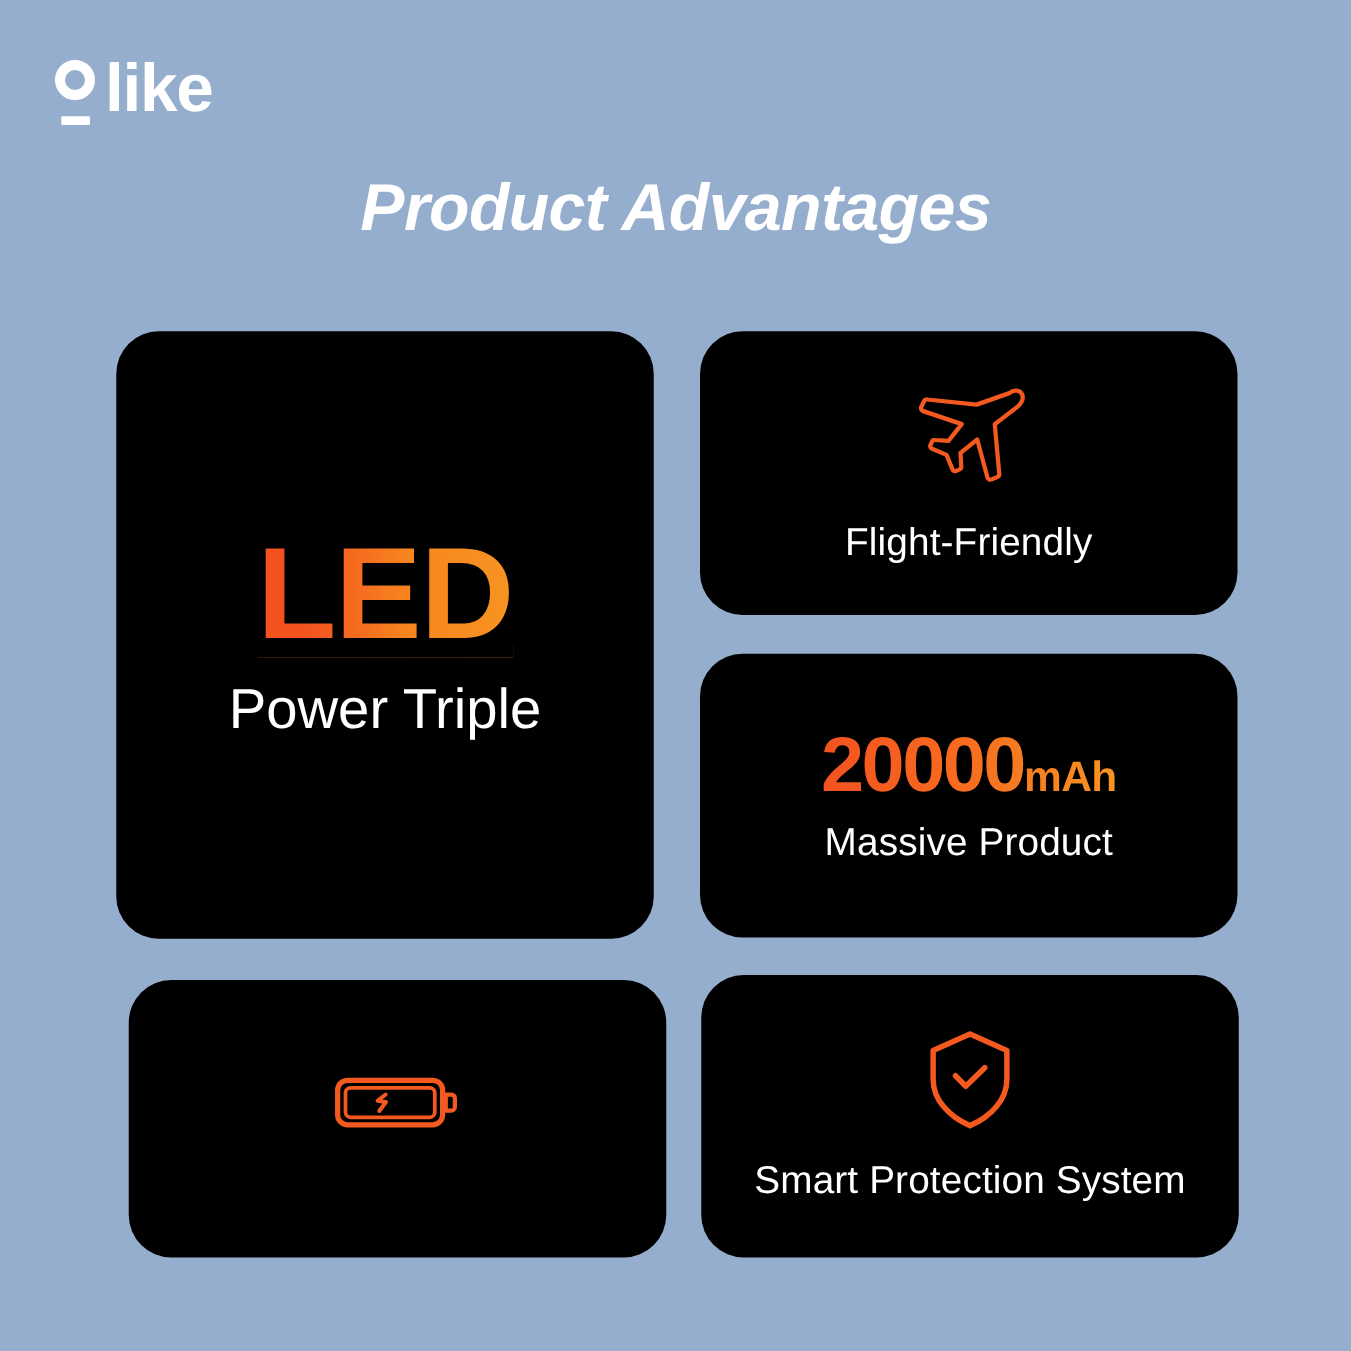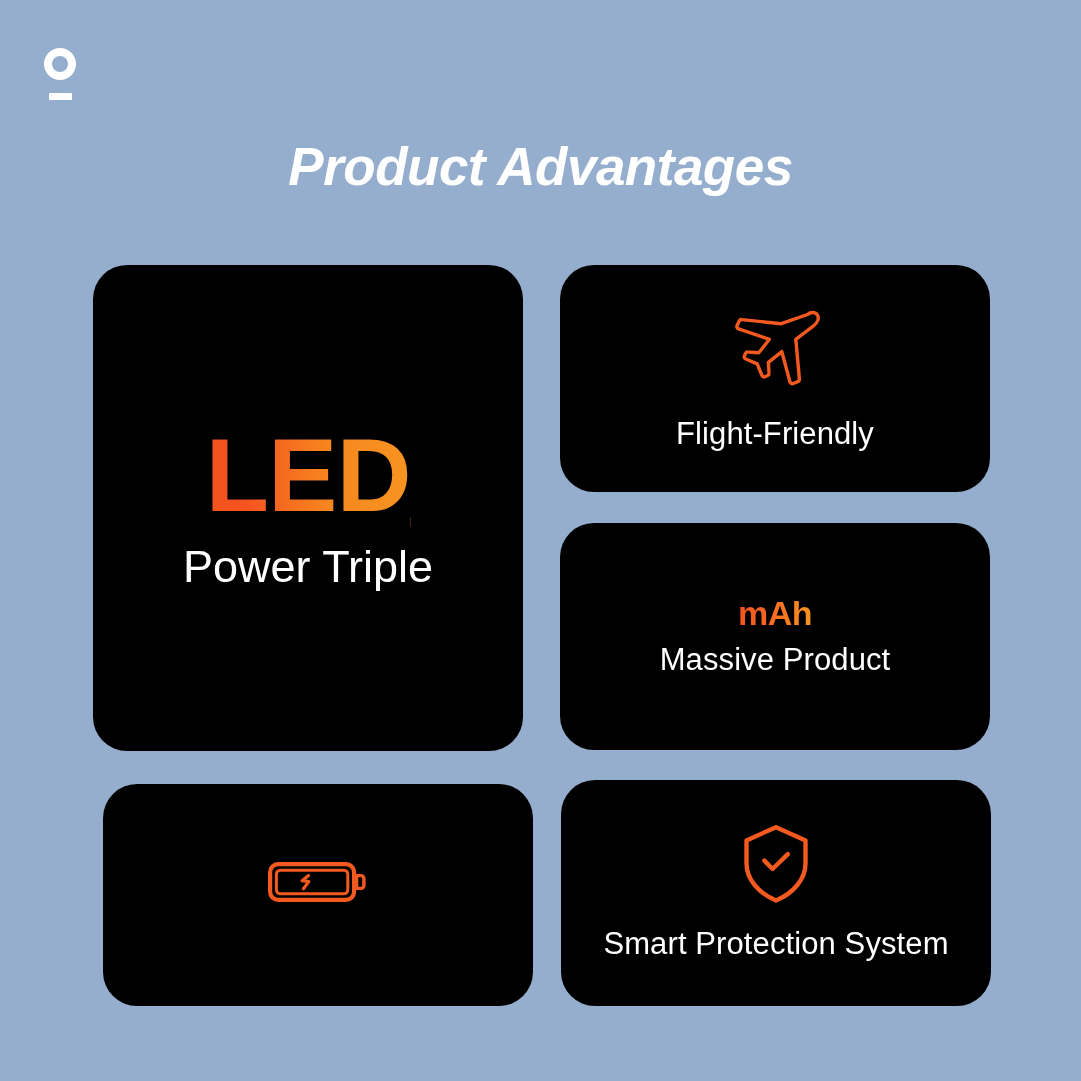--- a/index.html
+++ b/index.html
@@ -153,40 +153,42 @@
   .icon-shield { margin-bottom: 22px; }
 </style>
 </head>
 <body>
 
 <div class="logo">
   <div class="logo-mark">
     <div class="logo-ring"></div>
     <div class="logo-bar"></div>
   </div>
+  <div class="logo-word">like</div>
 </div>
 
 <div class="page-title">Product Advantages</div>
 
 <div class="card" id="card-led">
   <div class="led-word">LED</div>
   <div class="led-sub">Power Triple</div>
 </div>
 
 <div class="card" id="card-flight">
   <div class="icon-wrap icon-flight">
     <svg width="92" height="88" viewBox="0 0 92 88" fill="none" xmlns="http://www.w3.org/2000/svg">
       <path d="M78.5 8.5c3.6-3.1 8.6-2.6 10.2 1 1.5 3.4-0.6 7.6-4.2 10.3L66.8 33.4l3.6 39.6c0.1 1.2-0.5 2.2-1.5 2.6l-4.6 1.9c-1.4 0.6-3-0.2-3.4-1.7L52.8 45.6 39.4 56.3l0.6 10.9c0.1 1-0.4 1.9-1.3 2.3l-2.6 1.2c-1.2 0.6-2.6 0-3.1-1.2l-4.8-11.6L16.7 53c-1.3-0.5-1.9-1.9-1.3-3.1l1.2-2.6c0.4-0.9 1.3-1.4 2.3-1.3l10.9 0.7L40.4 33.3 9.6 22.9c-1.5-0.5-2.2-2.1-1.5-3.5l2.1-4.4c0.5-1 1.5-1.6 2.6-1.4l39.5 4.1L78.5 8.5z" stroke="#f4591f" stroke-width="3.4" stroke-linejoin="round" stroke-linecap="round"></path>
     </svg>
   </div>
   <div class="card-label">Flight-Friendly</div>
 </div>
 
 <div class="card" id="card-capacity">
   <div class="cap-line">
+    <span class="cap-number">20000</span>
     <span class="cap-unit">mAh</span>
   </div>
   <div class="card-label">Massive Product</div>
 </div>
 
 <div class="card" id="card-triple">
   <div class="icon-wrap icon-battery">
     <svg width="100" height="52" viewBox="0 0 100 52" fill="none" xmlns="http://www.w3.org/2000/svg">
       <rect x="2.1" y="8.2" width="84" height="35.6" rx="8" stroke="#f4591f" stroke-width="4.2"></rect>
       <rect x="8.4" y="14.2" width="71.4" height="23.6" rx="4" stroke="#f4591f" stroke-width="3"></rect>

